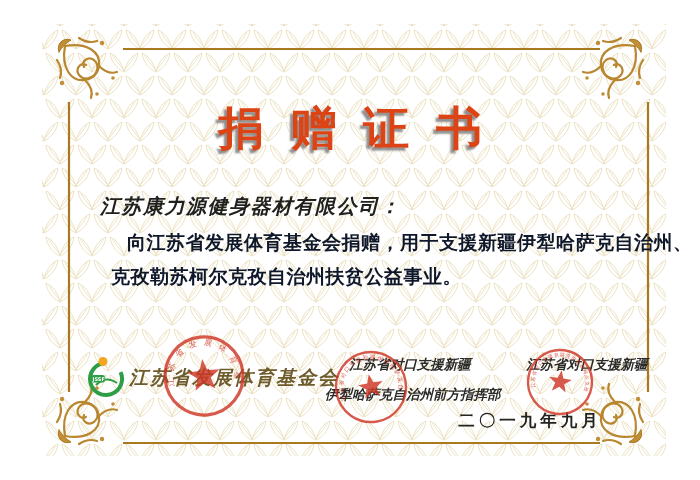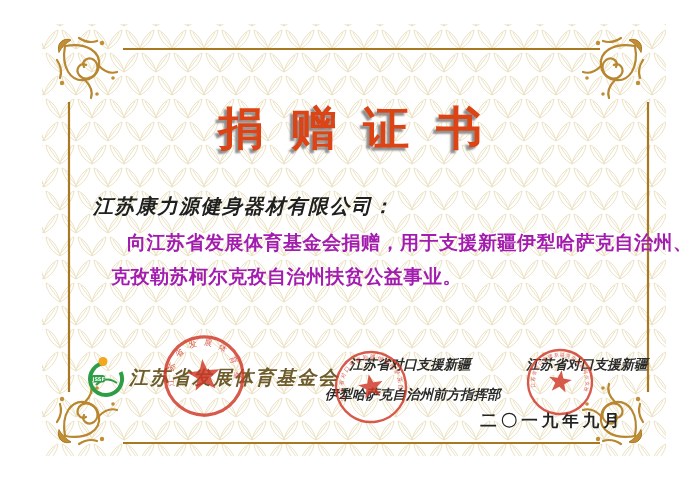--- a/index.html
+++ b/index.html
@@ -10,28 +10,28 @@
 
   .title{
     left:0;right:0;top:98px;text-align:center;
     font-family:Liberation Sans, sans-serif;
     font-size:46px;font-weight:bold;color:#dc4415;
     letter-spacing:0.58em;text-indent:0.58em;
     text-shadow:-3px 3px 2px #8f8f8f;
     white-space:nowrap;
   }
   .recipient{
-    left:93px;top:193px;
+    left:100px;top:193px;
     font-family:"DejaVu Serif","Liberation Serif",serif;
     font-style:italic;font-weight:bold;
     font-size:20px;color:#20201e;letter-spacing:1.5px;white-space:nowrap;
   }
   .bodyline{
     font-family:"DejaVu Serif","Liberation Serif",serif;
-    font-weight:bold;font-size:19px;color:#a21caf;
+    font-weight:bold;font-size:19px;color:#0f172a;
     letter-spacing:0.5px;white-space:nowrap;
   }
   .para1{left:127px;top:230px;}
   .para2{left:111px;top:264px;}
   .closing{left:127px;top:296px;}
 
   .sig-name{
     left:129px;top:365px;
     font-family:"DejaVu Serif","Liberation Serif",serif;
     font-style:italic;font-weight:bold;
@@ -40,21 +40,21 @@
   .org-block{text-align:center;margin-left:30px;}
   .org-line{
     font-family:"DejaVu Serif","Liberation Serif",serif;
     font-style:italic;font-weight:bold;
     font-size:13.5px;color:#2a2a28;white-space:nowrap;
   }
   .org1{left:295px;top:356px;width:170px;}
   .org2{left:462px;top:356px;width:190px;}
   .org-line + .org-line{margin-top:12px;}
   .date-line{
-    left:457px;top:410px;width:190px;text-align:center;
+    left:435px;top:410px;width:190px;text-align:center;
     font-family:"DejaVu Serif","Liberation Serif",serif;
     font-weight:bold;font-size:16.5px;color:#232321;
     letter-spacing:4px;white-space:nowrap;
   }
   .seal{position:absolute;z-index:3;opacity:0.82;}
   .logo{position:absolute;left:84px;top:355px;z-index:2;}
 </style>
 </head>
 <body>
 

